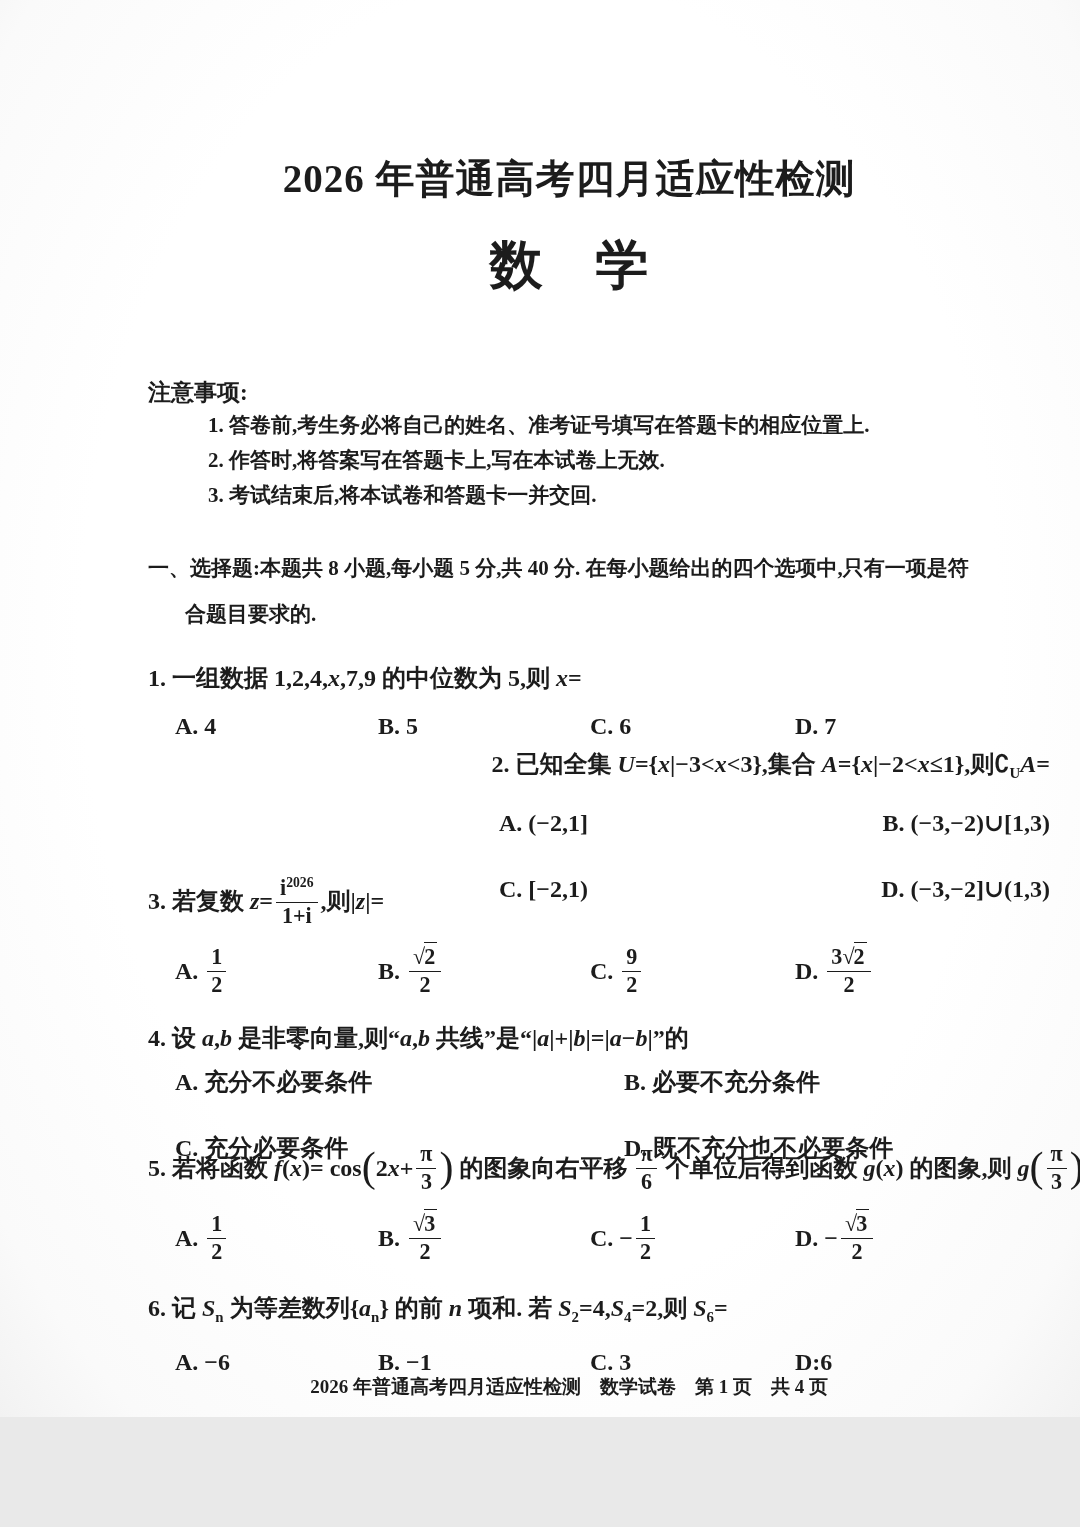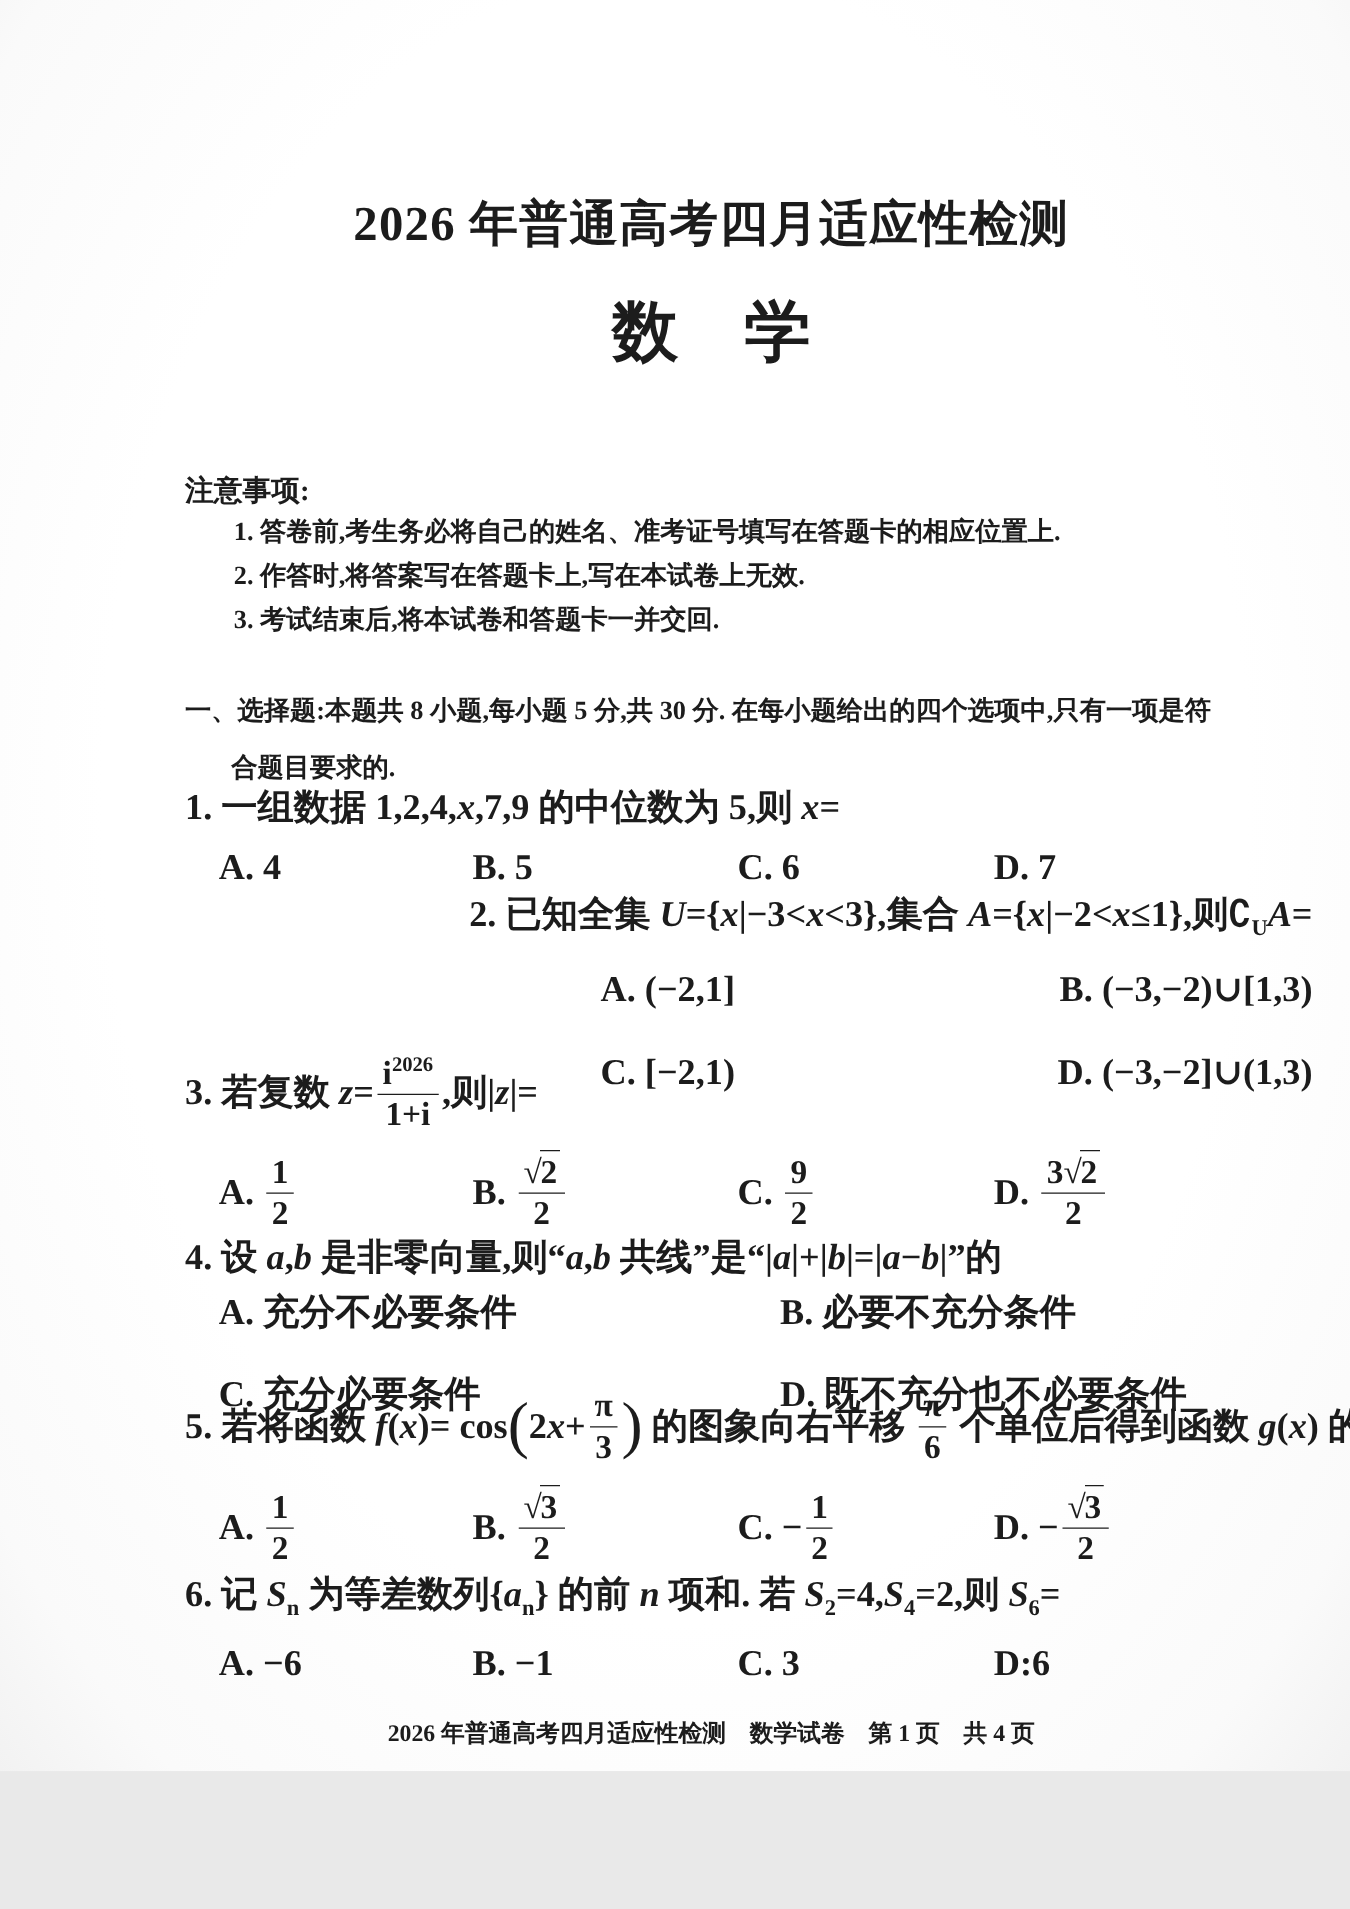--- a/index.html
+++ b/index.html
@@ -12,25 +12,25 @@
     color:#1c1c1c;
     font-family:"Liberation Serif","DejaVu Serif",serif;
     overflow:hidden;
   }
   .center{position:absolute;left:58px;right:0;text-align:center;white-space:nowrap;}
   .title{top:152px;font-size:39px;font-weight:700;letter-spacing:1px;}
   .subject{top:230px;font-size:53px;font-weight:700;}
   .meta{top:330px;font-size:23px;font-weight:700;}
   .notice{position:absolute;top:378px;left:148px;right:50px;}
   .notice-h{font-size:23px;font-weight:700;line-height:30px;}
-  .notice-item{margin-left:39px;font-size:21px;font-weight:600;line-height:35px;white-space:nowrap;}
+  .notice-item{margin-left:60px;font-size:21px;font-weight:600;line-height:35px;white-space:nowrap;}
   .section{position:absolute;top:545px;left:148px;right:30px;font-size:21px;font-weight:700;line-height:46px;}
   .sec-line1{white-space:nowrap;}
   .sec-line2{margin-left:37px;white-space:nowrap;}
-  .q{position:absolute;left:148px;right:30px;font-size:29px;font-weight:600;}
+  .q{position:absolute;left:148px;right:30px;font-size:24px;font-weight:600;margin-top:32px;}
   .stem{line-height:30px;white-space:nowrap;}
   .opts{margin-left:27px;display:grid;line-height:30px;}
   .opts4{grid-template-columns:203px 212px 205px auto;}
   .opts2{grid-template-columns:413px auto;row-gap:17px;gap:36px;}
   .q1{top:631px;} .q1 .opts{margin-top:18px;}
   .q2{top:717px;text-align:right;} .q2 .opts{margin-top:20px;}
   .q3{top:845px;} .q3 .opts{margin-top:16px;}
   .q4{top:991px;} .q4 .opts{margin-top:14px;}
   .q5{top:1112px;} .q5 .opts{margin-top:18px;}
   .q6{top:1261px;} .q6 .opts{margin-top:15px;}
@@ -59,21 +59,21 @@
   <div class="center subject">数　学</div>
 
   <div class="notice">
     <div class="notice-h">注意事项:</div>
     <div class="notice-item">1. 答卷前,考生务必将自己的姓名、准考证号填写在答题卡的相应位置上.</div>
     <div class="notice-item">2. 作答时,将答案写在答题卡上,写在本试卷上无效.</div>
     <div class="notice-item">3. 考试结束后,将本试卷和答题卡一并交回.</div>
   </div>
 
   <div class="section">
-    <div class="sec-line1">一、选择题:本题共 8 小题,每小题 5 分,共 30 分. 在每小题给出的四个选项中,只有一项是符</div>
+    <div class="sec-line1">一、选择题:本题共 8 小题,每小题 5 分,共 40 分. 在每小题给出的四个选项中,只有一项是符</div>
     <div class="sec-line2">合题目要求的.</div>
   </div>
 
   <div class="q q1">
     <div class="stem">1. 一组数据 1,2,4,<span class="mi">x</span>,7,9 的中位数为 5,则 <span class="mi">x</span>=</div>
     <div class="opts opts4">
       <span class="opt">A. 4</span>
       <span class="opt">B. 5</span>
       <span class="opt">C. 6</span>
       <span class="opt">D. 7</span>

